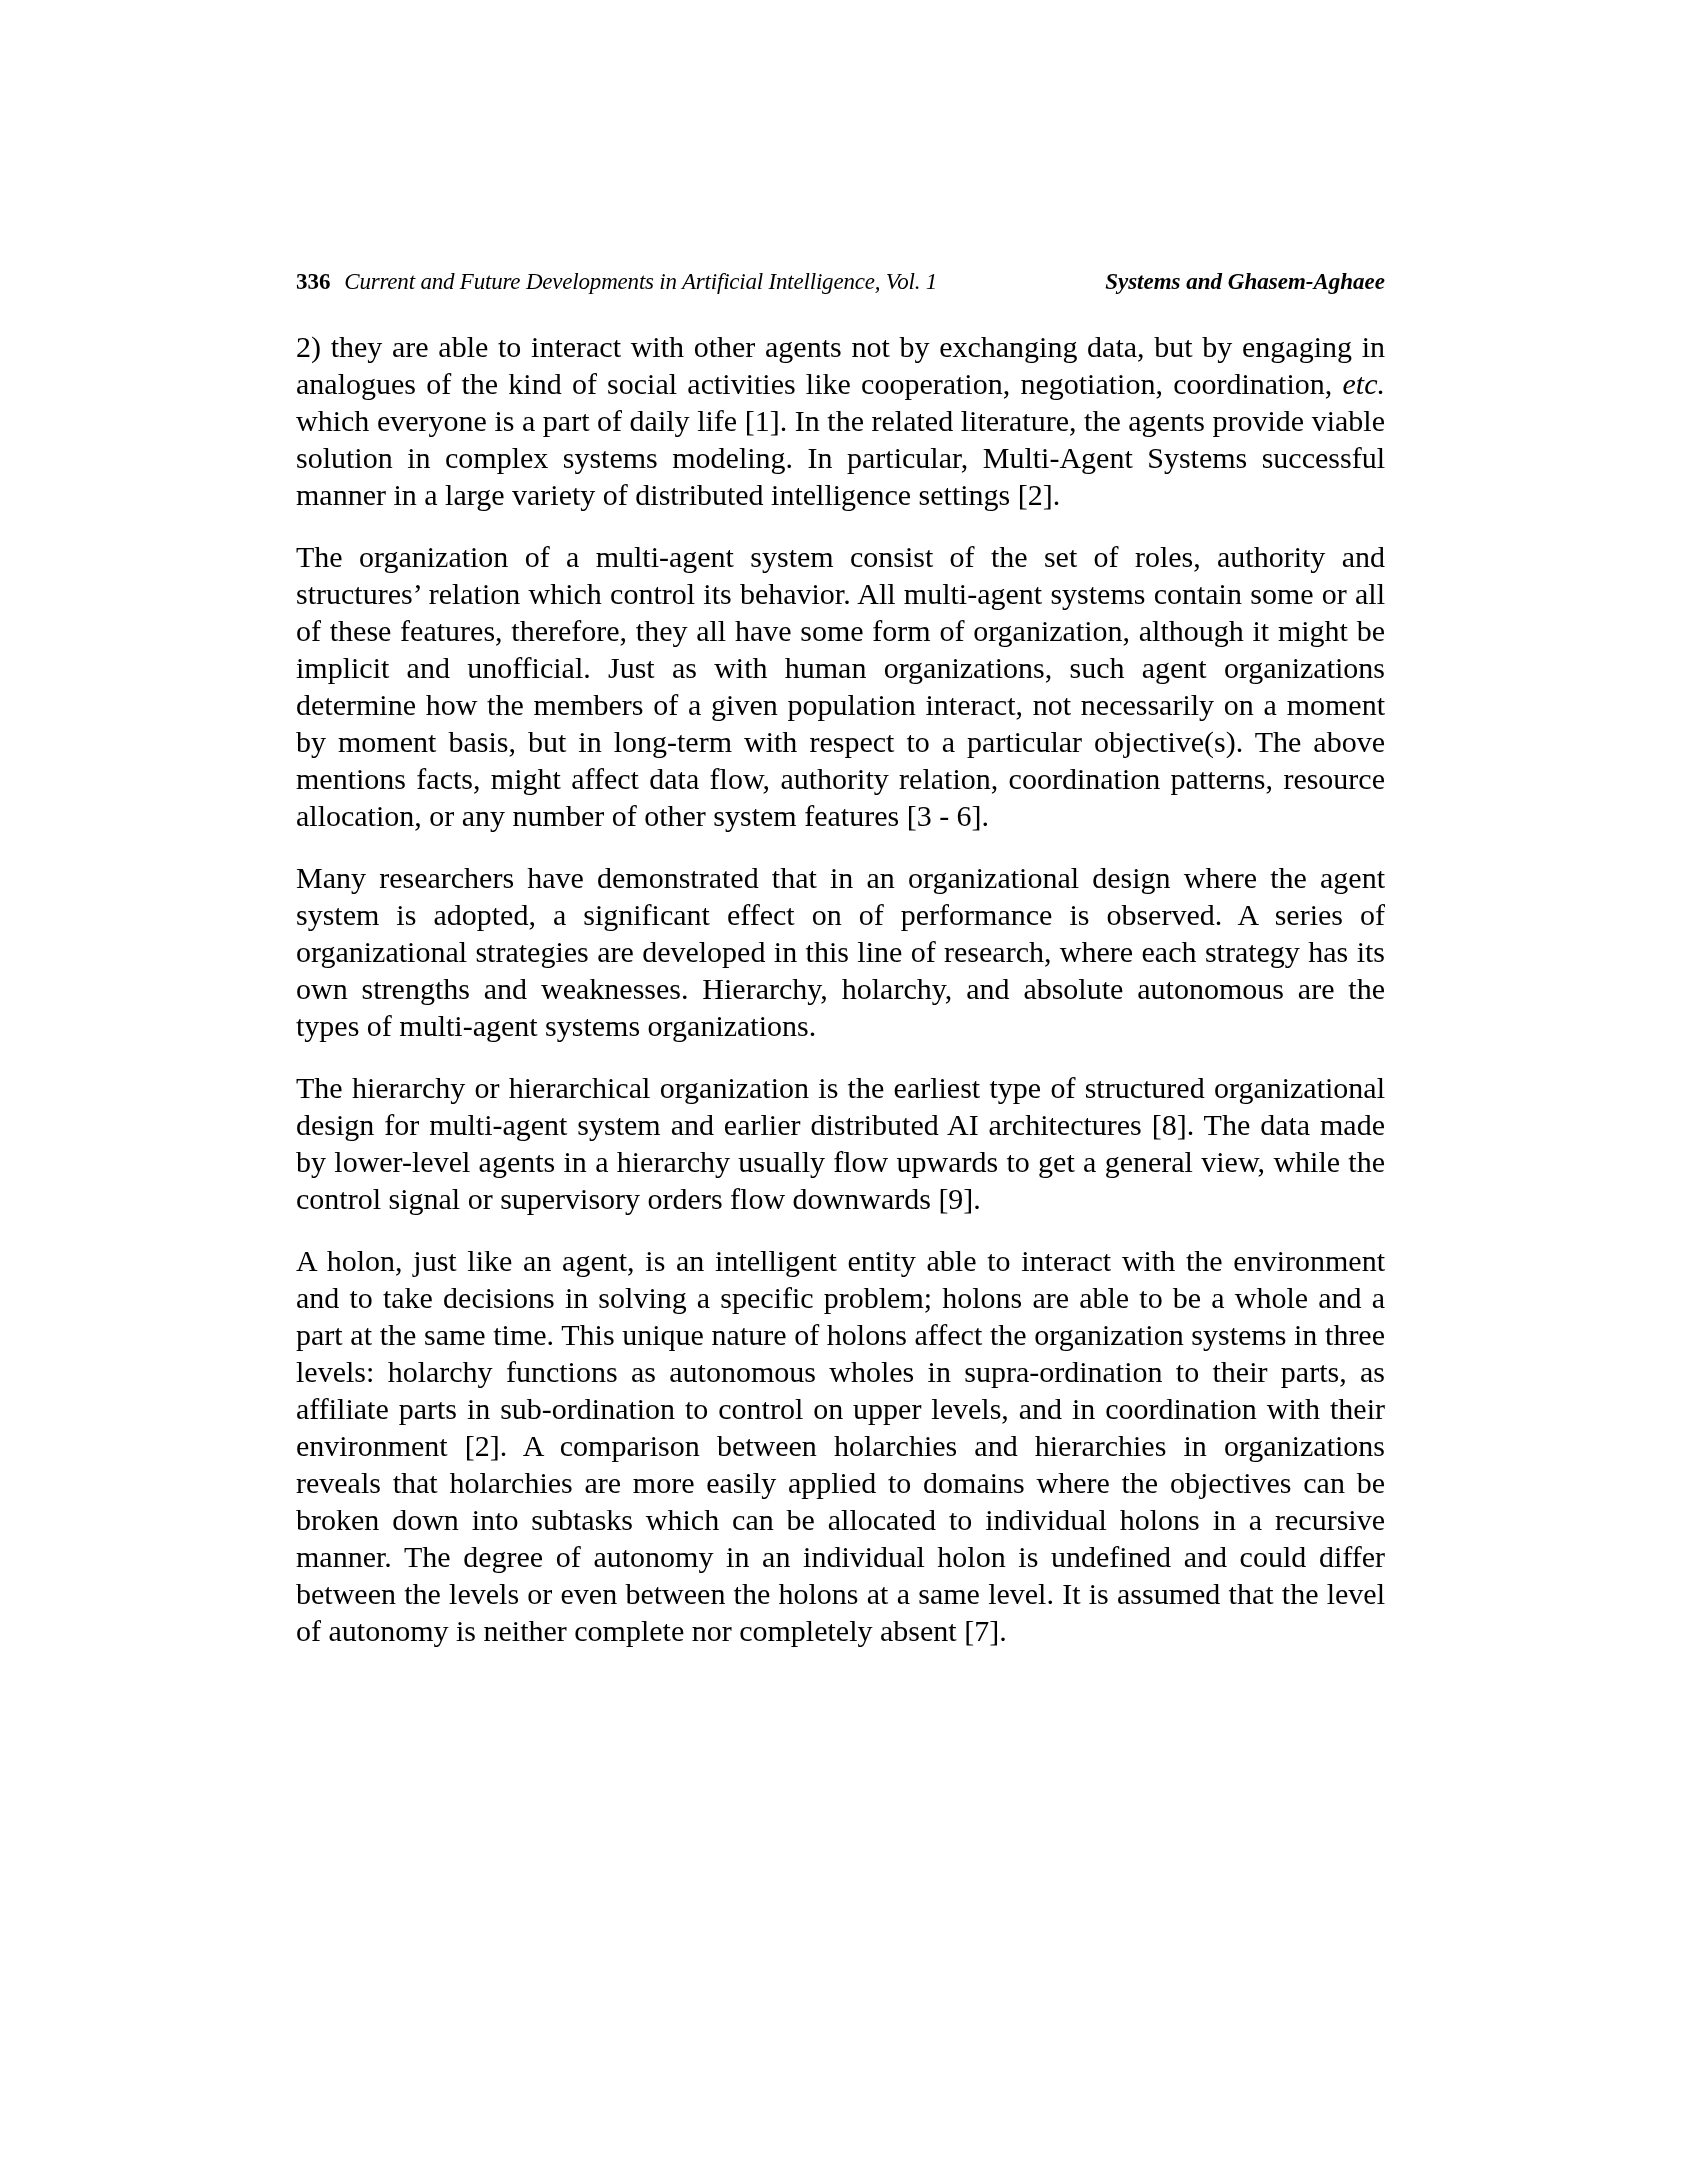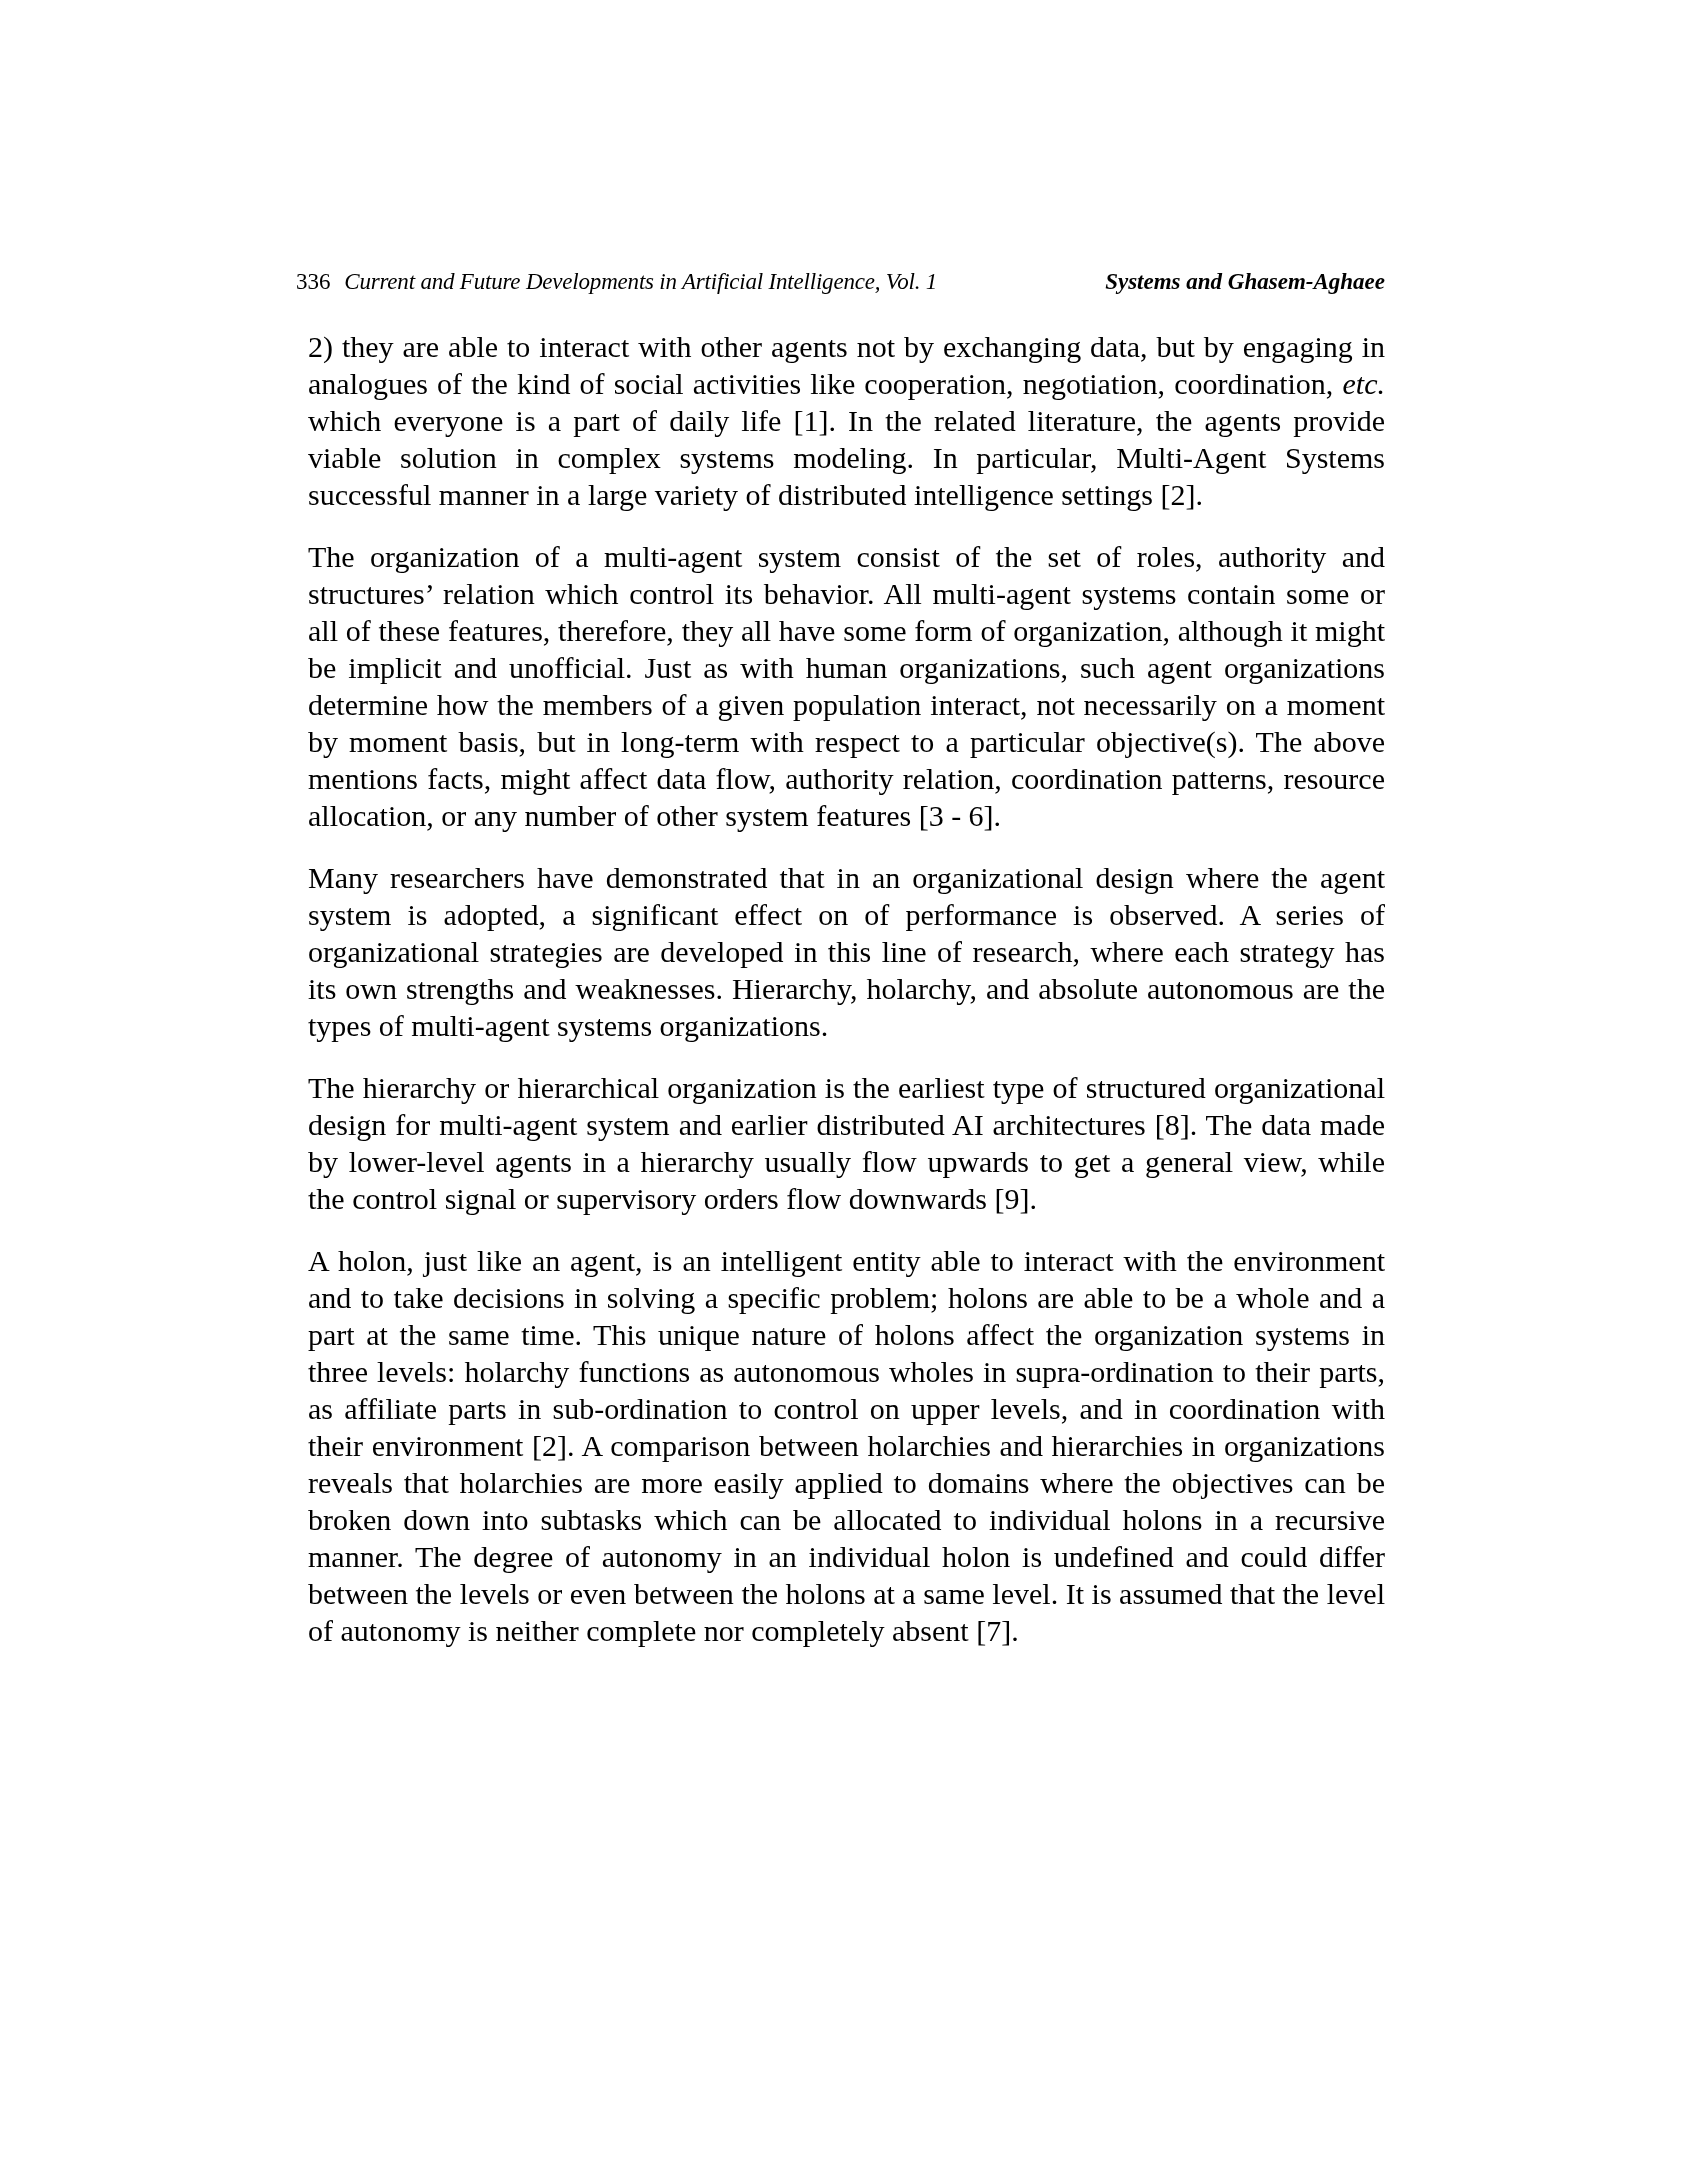--- a/index.html
+++ b/index.html
@@ -27,21 +27,21 @@
     left: 0;
     width: 1089px;
     height: 28px;
     font-size: 23px;
     font-weight: bold;
     line-height: 28px;
     white-space: nowrap;
   }
   .running-header .page-number {
     font-style: normal;
-    font-weight: normal;
+    font-weight: bold;
     margin-right: 8px;
     margin-top: 44px;
   }
   .running-header .book-title {
     font-style: italic;
     font-weight: normal;
     letter-spacing: -0.2px;
   }
   .running-header .authors {
     position: absolute;
@@ -50,21 +50,21 @@
     font-style: italic;
     font-weight: bold;
   }
   .body-text {
     position: absolute;
     top: 328px;
     left: 0;
     width: 1089px;
   }
   .paragraph {
-    margin: 0 0 25px 12px;
+    margin: 0 0 25px 0;
     font-size: 30px;
     line-height: 37px;
     text-align: justify;
     text-align-last: left;
     hyphens: none;
     word-spacing: 0;
   }
   .paragraph .seg-italic {
     font-style: italic;
   }

